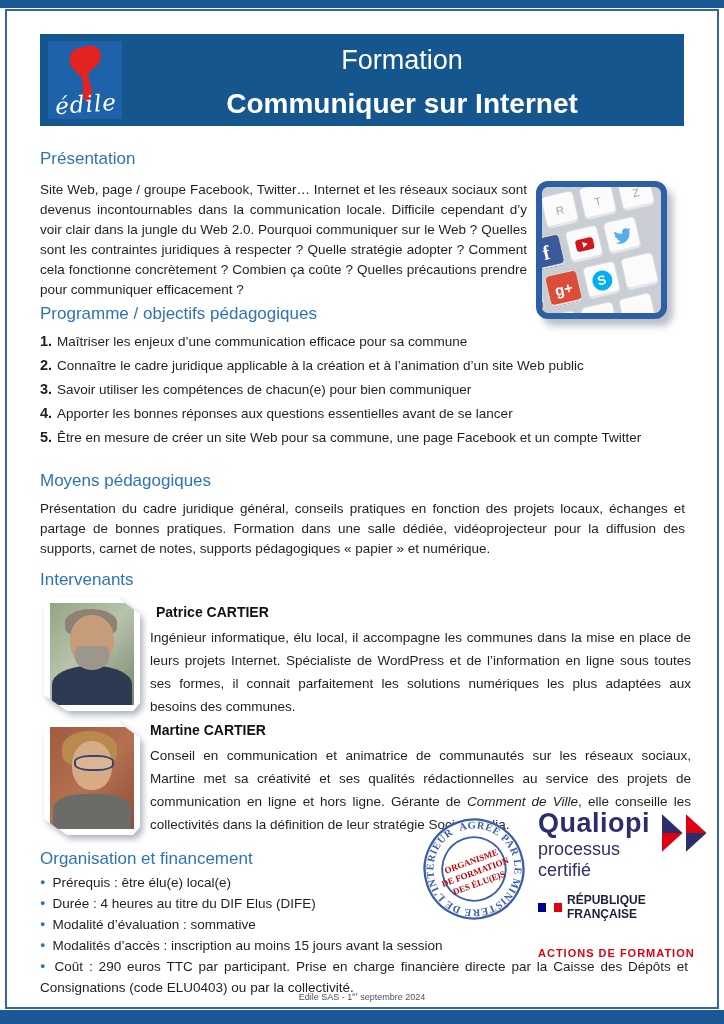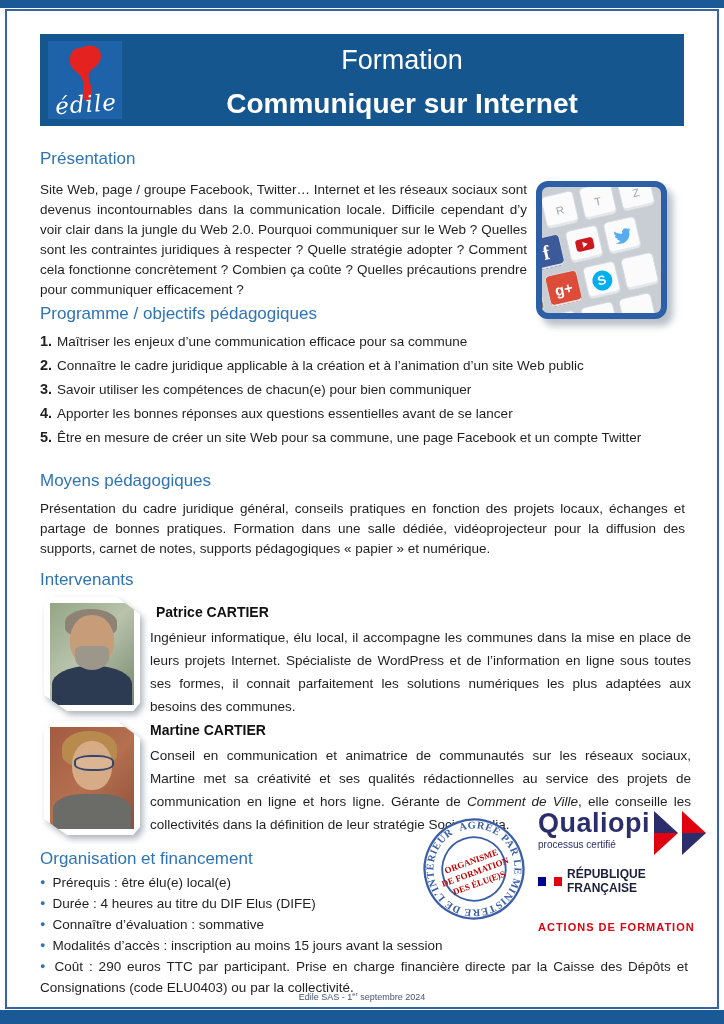--- a/index.html
+++ b/index.html
@@ -77,21 +77,21 @@
   .org-list li { font-size:13.5px; line-height:21px; text-align:justify; }
   .org-list li::before { content:"●"; color:#2E74B5; font-size:9px; vertical-align:2px; margin-right:7px; }
 
   
   .stamp { position:absolute; left:422px; top:817px; width:104px; height:104px; transform:rotate(-20deg); }
 
   
   .qualiopi { position:absolute; left:538px; top:810px; width:172px; }
   .q-row { display:flex; align-items:flex-start; }
   .q-brand { color:#2B2E6B; font-weight:bold; font-size:27px; letter-spacing:0.5px; line-height:27px; }
-  .q-sub { color:#2B2E6B; font-size:10px; margin-top:2px; }
+  .q-sub { color:#2B2E6B; font-size:18px; margin-top:2px; }
   .q-arrows { margin-left:4px; margin-top:1px; }
   .q-rf { display:flex; align-items:center; margin-top:12px; }
   .q-flag { display:flex; margin-right:5px; }
   .q-flag span { width:8px; height:9px; display:inline-block; }
   .q-rf-text { color:#1b1f3b; font-weight:bold; font-size:12px; }
   .q-actions { color:#E1000F; font-weight:bold; font-size:11px; letter-spacing:1px; margin-top:26px; }
 
   
   .footer { position:absolute; left:0; top:991px; width:724px; text-align:center;
     font-size:9px; color:#44546A; }
@@ -193,21 +193,21 @@
   </div>
   <div class="person-name" style="left:150px; top:722px;">Martine CARTIER</div>
   <div class="body-text" style="left:150px; top:744px; width:541px; line-height:23px;">
     <span>Conseil en communication et animatrice de communautés sur les réseaux sociaux, Martine met sa créativité et ses qualités rédactionnelles au service des projets de communication en ligne et hors ligne. Gérante de </span><span style="font-style:italic;">Comment de Ville</span><span>, elle conseille les collectivités dans la définition de leur stratégie Social média.</span>
   </div>
 
   <div class="sec-heading" style="top:849px;">Organisation et financement</div>
   <ul class="org-list">
     <li><span>Prérequis : être élu(e) local(e)</span></li>
     <li><span>Durée : 4 heures au titre du DIF Elus (DIFE)</span></li>
-    <li><span>Connaître d’évaluation : sommative</span></li>
+    <li><span>Modalité d’évaluation : sommative</span></li>
     <li><span>Modalités d’accès : inscription au moins 15 jours avant la session</span></li>
     <li><span>Coût : 290 euros TTC par participant. Prise en charge financière directe par la Caisse des Dépôts et Consignations (code ELU0403) ou par la collectivité.</span></li>
   </ul>
 
   <div class="stamp">
     <svg viewBox="0 0 100 100" width="104" height="104">
       <defs>
         <path id="ringpath" d="M50,11 a39,39 0 1,1 -0.01,0" fill="none"></path>
       </defs>
       <circle cx="50" cy="50" r="47.5" fill="#fff" stroke="#3B5EA9" stroke-width="2.2"></circle>

